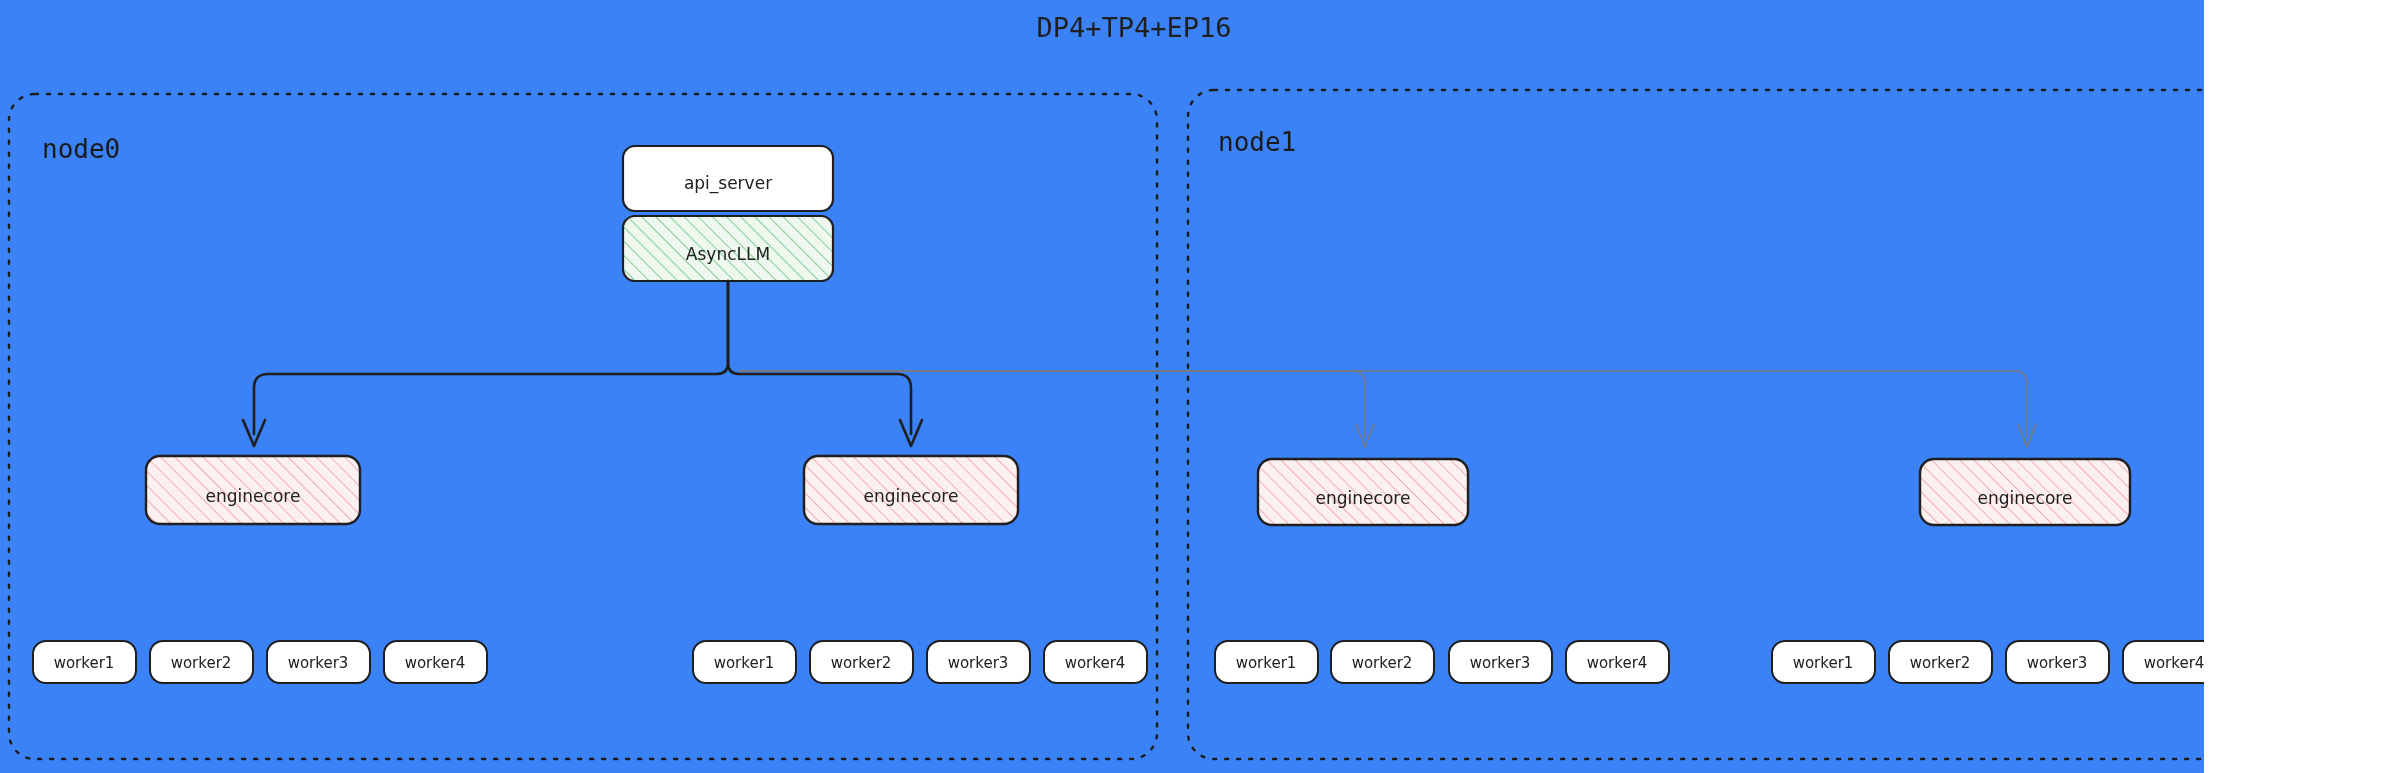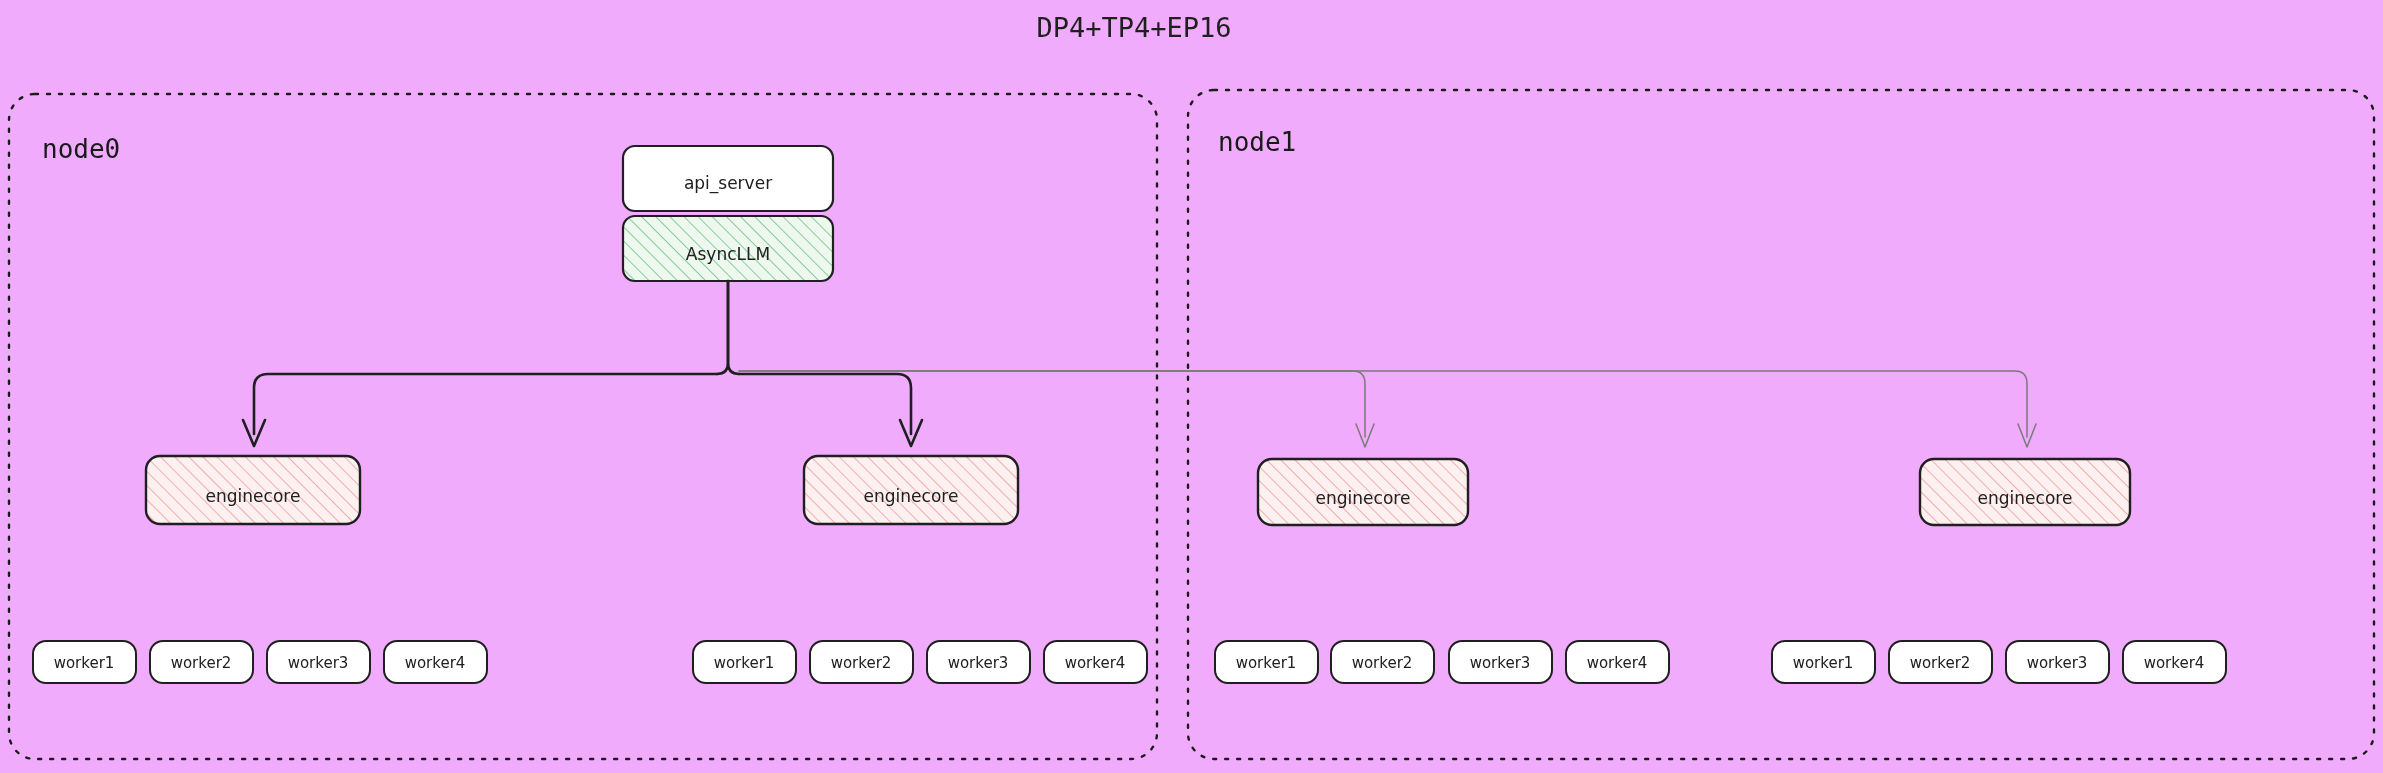--- a/index.html
+++ b/index.html
@@ -5,23 +5,23 @@
   html, body {
     margin: 0;
     padding: 0;
     background: #ffffff;
   }
   body {
     font-family: "DejaVu Sans", sans-serif;
   }
   #canvas {
     position: relative;
-    width: 2383px;
+    width: 2204px;
     height: 773px;
-    background: #f0abfc;
+    background: #3b82f6;
     overflow: hidden;
   }
   #diagram-svg {
     position: absolute;
     left: 0;
     top: 0;
     width: 2383px;
     height: 773px;
   }
   .title-text {

